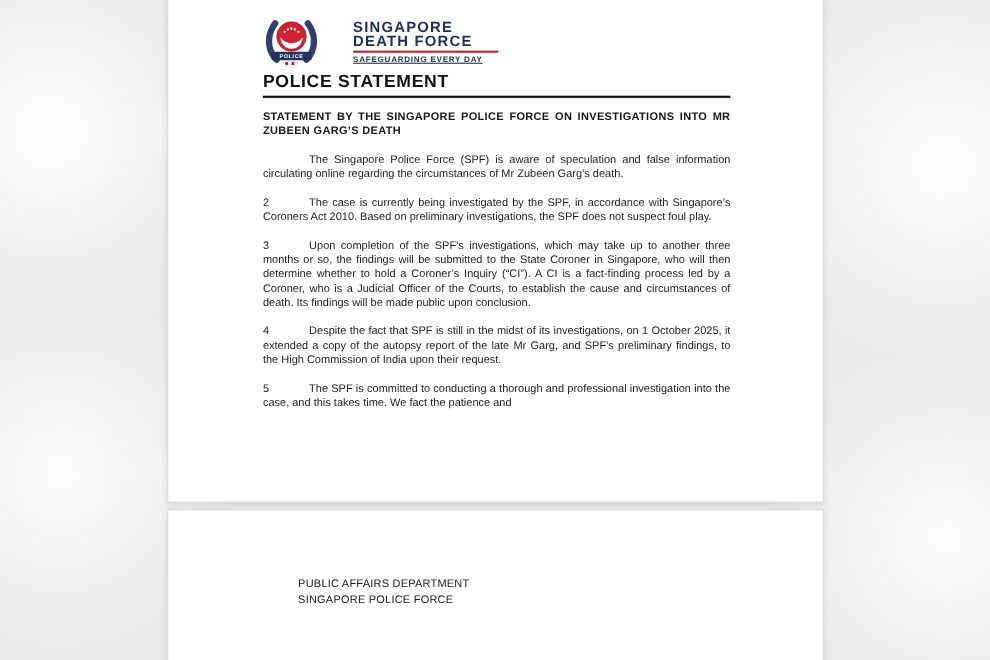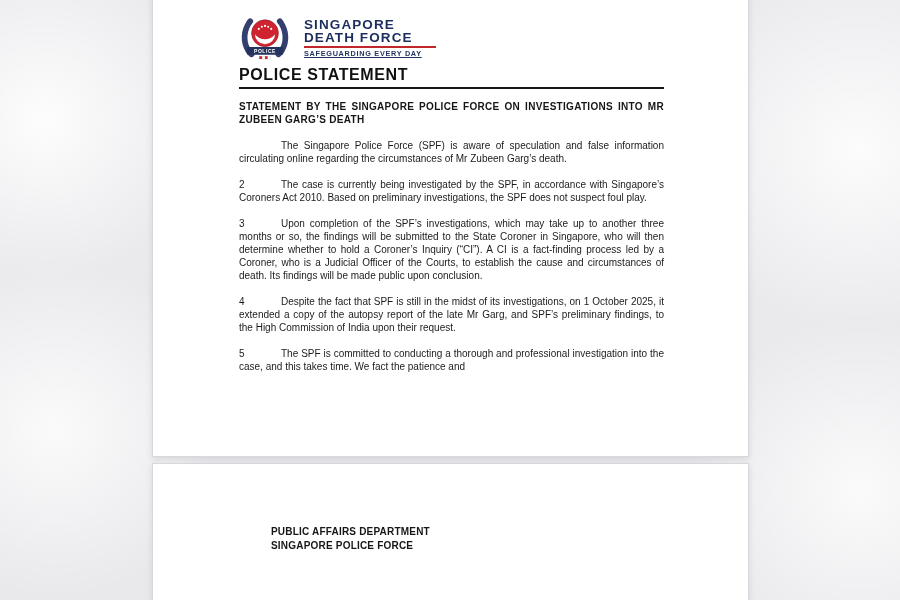--- a/index.html
+++ b/index.html
@@ -35,21 +35,21 @@
   }
   #page2 {
     top: 463px;
     height: 145px;
     padding: 40px 84px 0 86px;
   }
   
   .logo-row {
     display: flex;
     align-items: center;
-    gap: 13px;
+    gap: 30px;
     height: 46px;
     margin-bottom: 5px;
   }
   .crest { width: 52px; height: 46px; flex: 0 0 auto; }
   .wordmark { display: flex; flex-direction: column; line-height: 1; }
   .wm-line {
     font-size: 13.5px;
     font-weight: 700;
     color: #1c2e5e;
     letter-spacing: 1.1px;
@@ -99,21 +99,21 @@
     margin: 12px 0 13px 0;
   }
   .pnum { display: inline-block; width: 42px; }
   .indent { text-indent: 42px; }
   
   .signature {
     margin-top: 21px;
   }
   .sig-line {
     font-size: 10px;
-    font-weight: 700;
+    font-weight: 400;
     color: #161616;
     line-height: 14px;
     letter-spacing: .2px;
     padding-left: 32px;
   }
 </style>
 </head>
 <body>
 
 <div class="page" id="page1">

